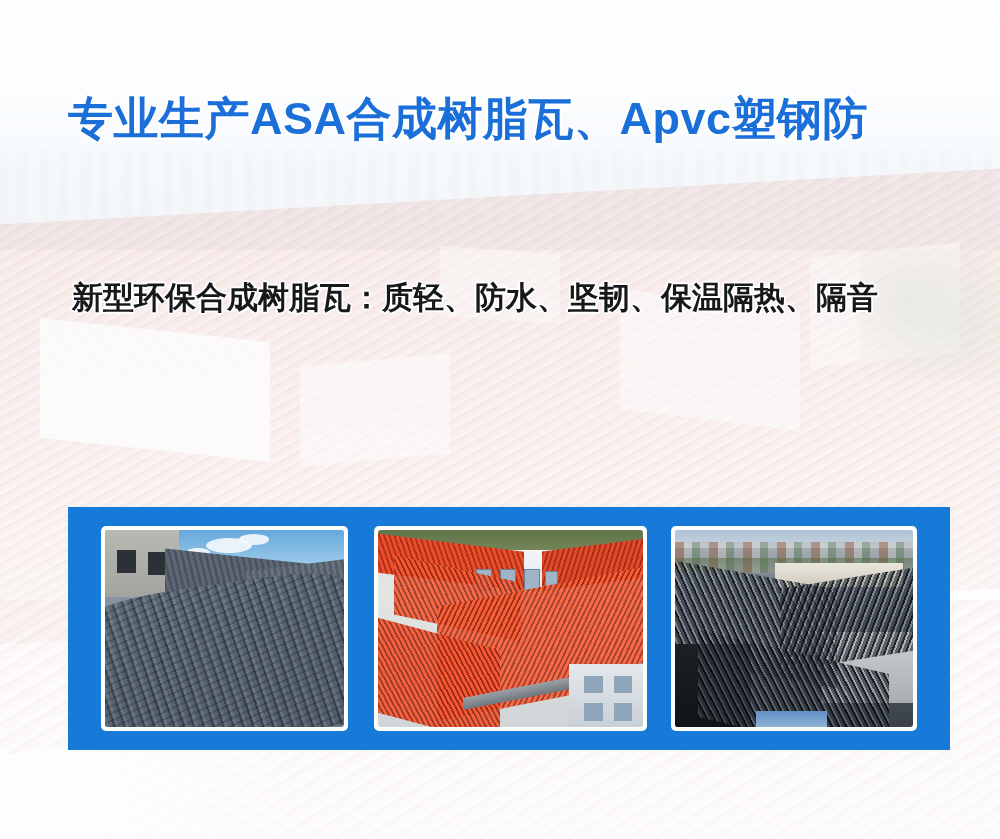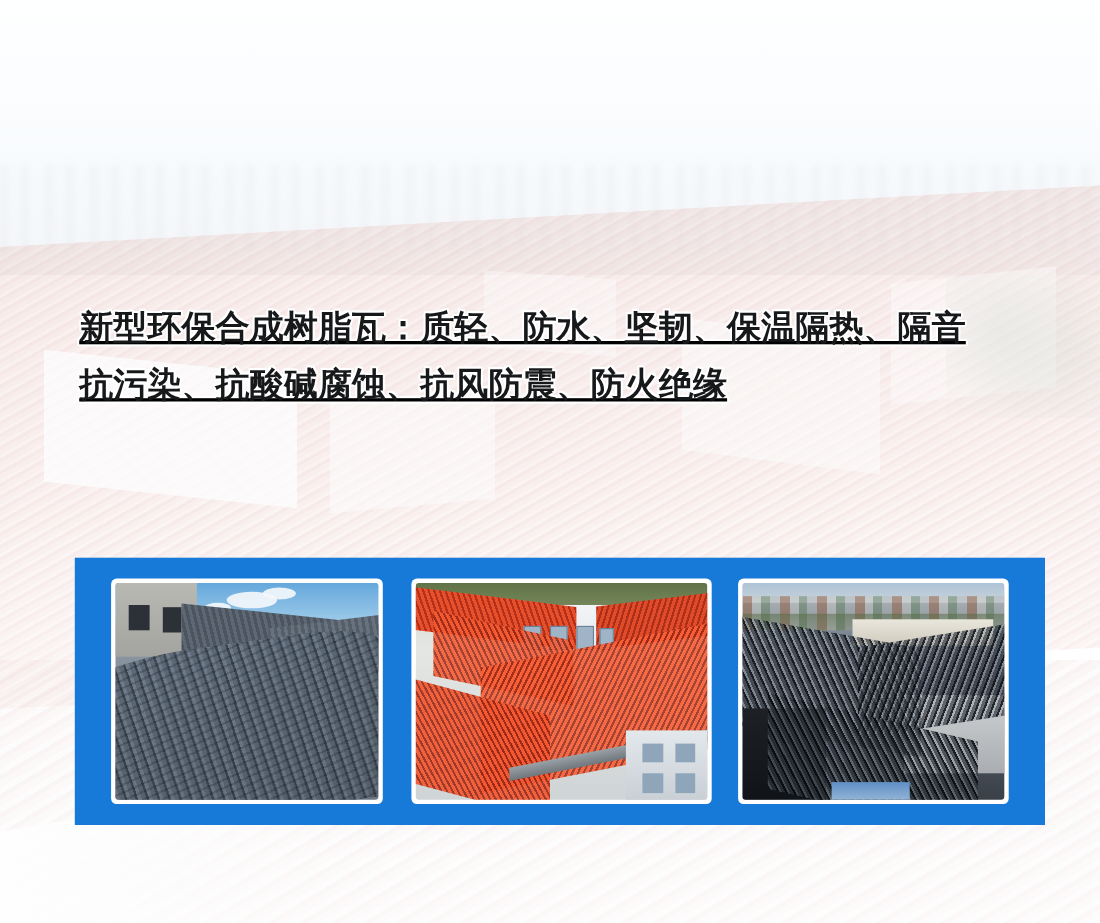--- a/index.html
+++ b/index.html
@@ -118,21 +118,20 @@
       -1.5px  1.5px 0 #ffffff,  1.5px  1.5px 0 #ffffff,
        0 -2px 0 #ffffff, 0 2px 0 #ffffff,
       -2px 0 0 #ffffff, 2px 0 0 #ffffff;
   }
 
   
   .subtitle {
     position: absolute;
     left: 72px; top: 272px;
     width: 890px;
-    text-decoration: underline;
   }
   .sub-line {
     font-size: 31px;
     font-weight: bold;
     line-height: 52px;
     color: #16181a;
     white-space: nowrap;
     text-shadow:
       -1.4px -1.4px 0 #ffffff, 1.4px -1.4px 0 #ffffff,
       -1.4px  1.4px 0 #ffffff, 1.4px  1.4px 0 #ffffff,
@@ -304,25 +303,25 @@
     <div class="bg-bldg b3"></div>
     <div class="bg-bldg b4"></div>
     <div class="bg-bldg b5"></div>
     <div class="bg-trees"></div>
     <div class="bg-lower"></div>
     <div class="bg-lower-white"></div>
     <div class="bg-whitewash"></div>
   </div>
 
   <div class="headline">
+    <div class="headline-line">专业生产ASA合成树脂瓦、Apvc塑钢防</div>
   </div>
 
   <div class="subtitle">
     <div class="sub-line">新型环保合成树脂瓦：质轻、防水、坚韧、保温隔热、隔音</div>
-    <div class="sub-line">抗污染、抗酸碱腐蚀、抗风防震、防火绝缘</div>
   </div>
 
   <div class="gallery">
 
     <div class="photo-frame p1">
       <div class="photo ph1">
         <div class="sky"></div>
         <div class="cloud c1"></div>
         <div class="cloud c2"></div>
         <div class="cloud c3"></div>

